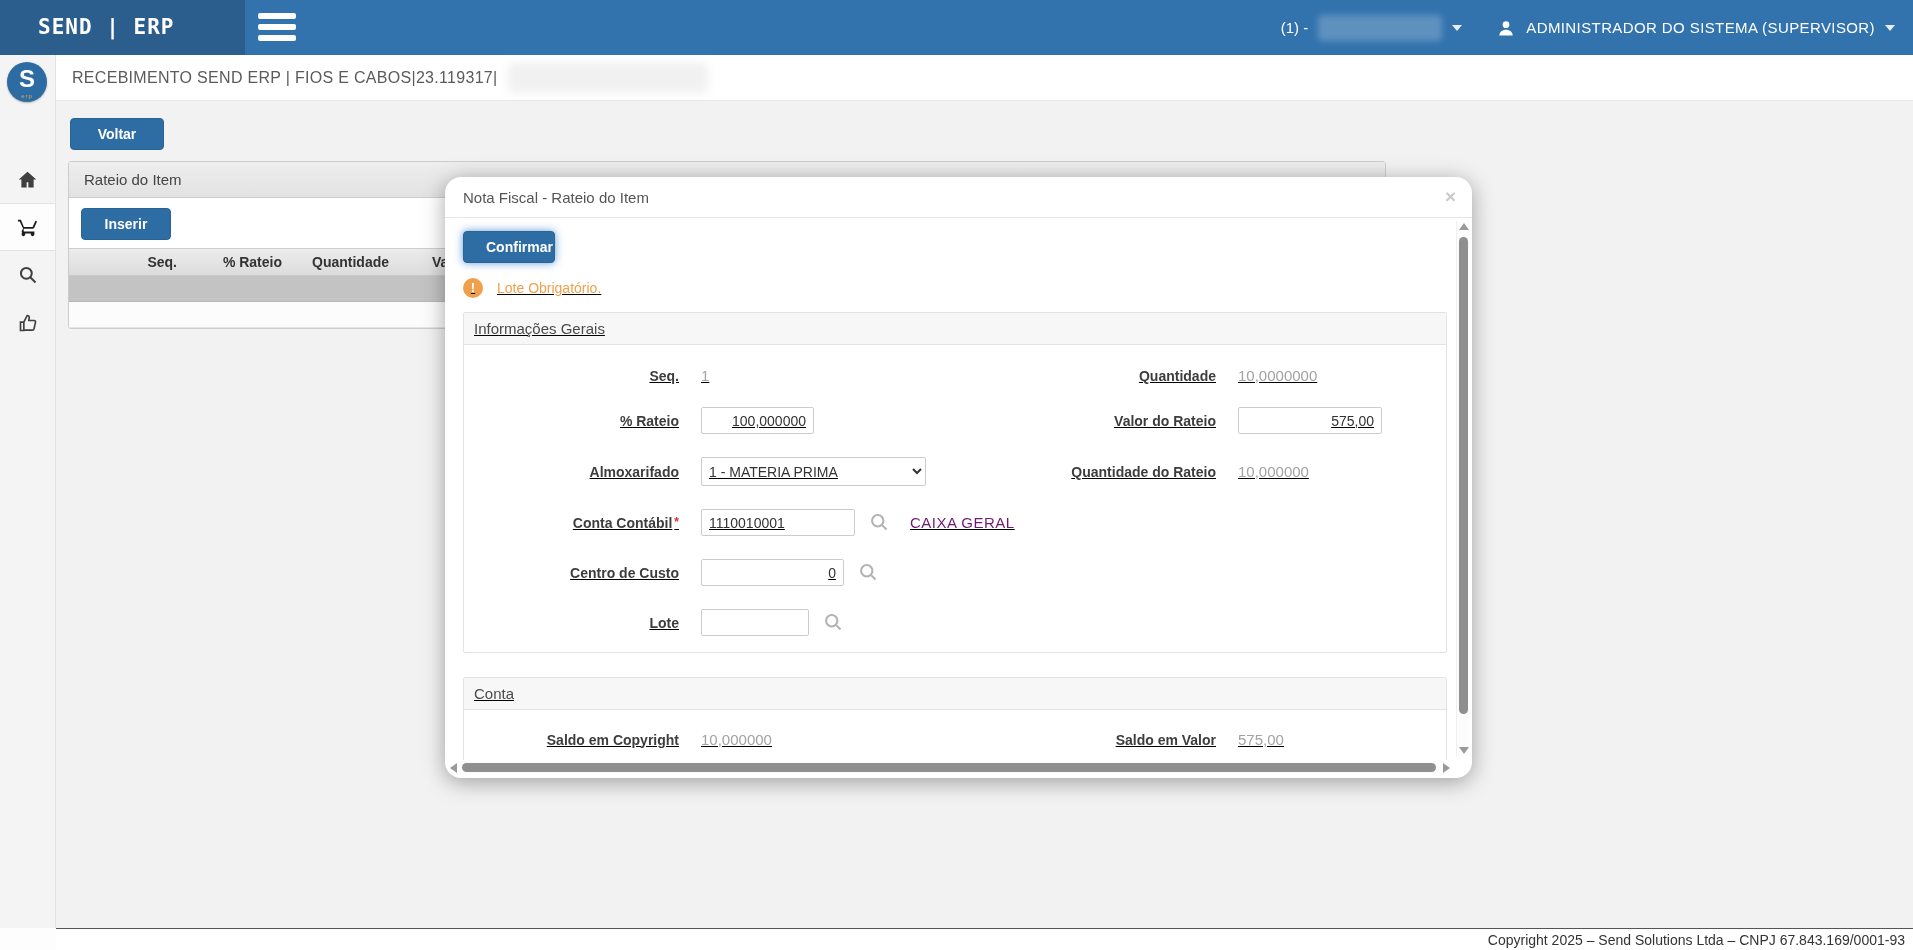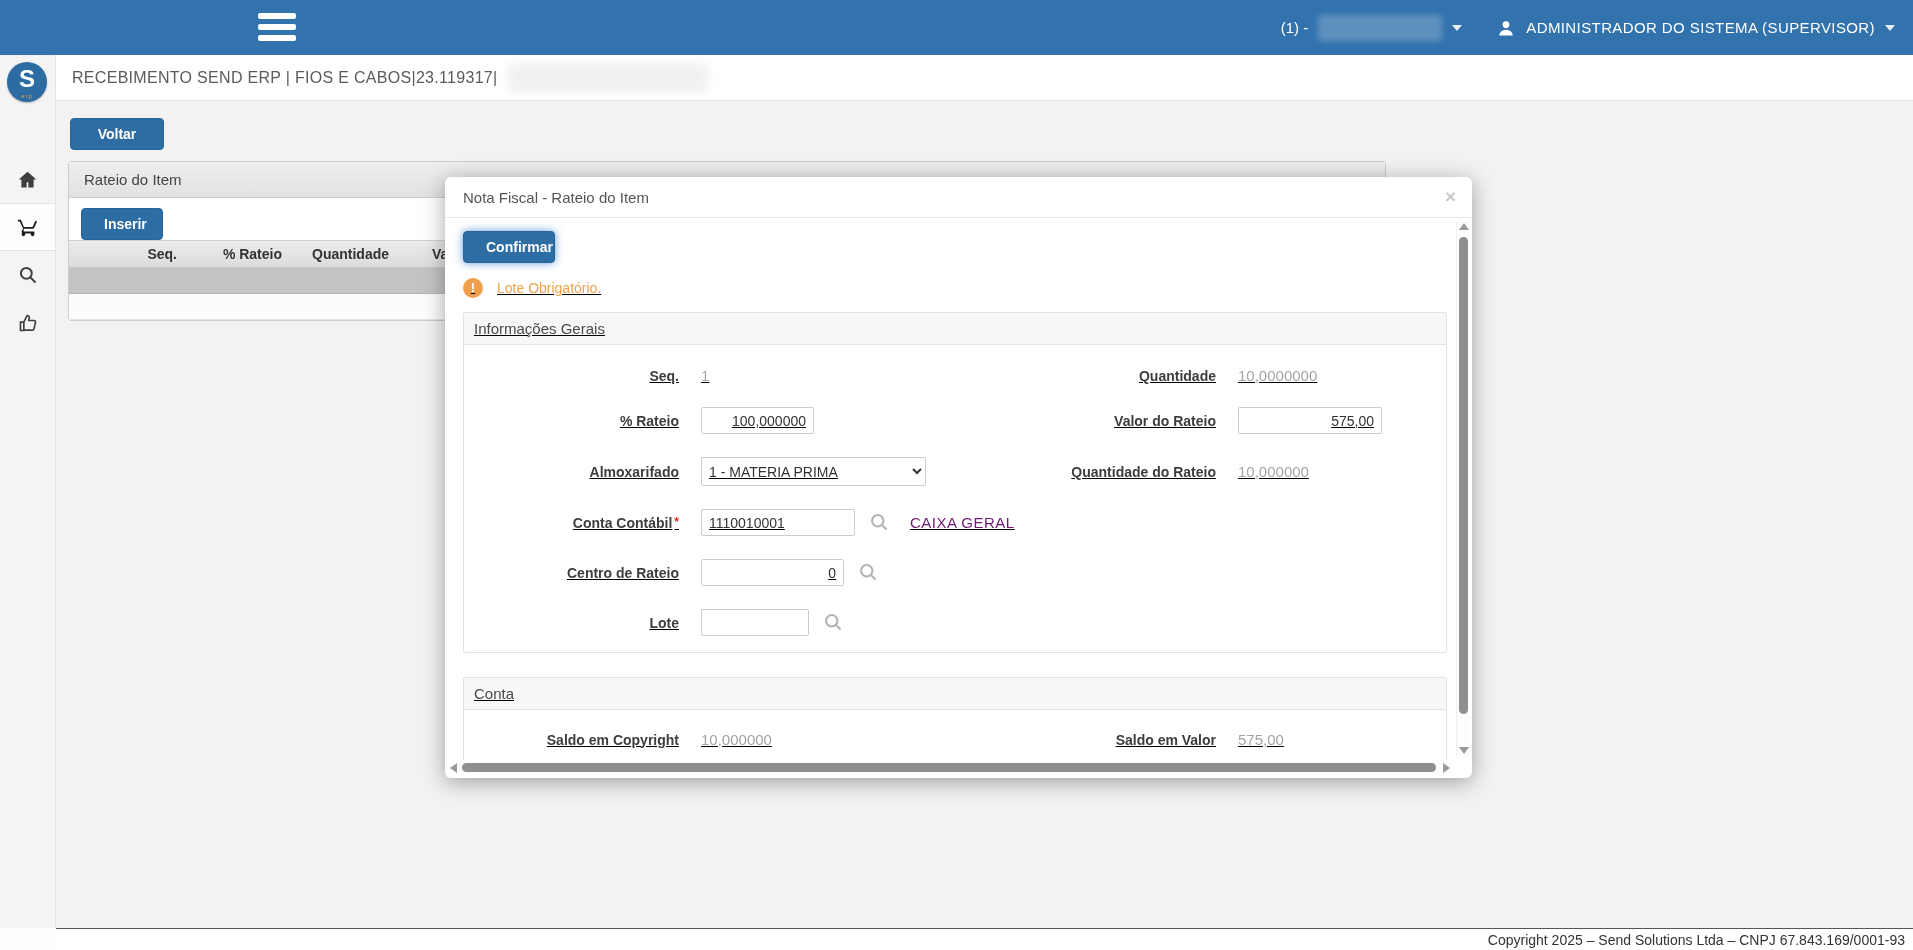--- a/index.html
+++ b/index.html
@@ -42,33 +42,33 @@
 
   
   .main-area { position:absolute; left:56px; top:101px; width:1857px; height:827px; background:#f2f2f2; }
   .btn { background:#2e6da4; color:#fff; font-weight:bold; font-size:14px; border:1px solid #2a6496;
     border-radius:4px; padding:7px 22px; cursor:pointer; font-family:"Liberation Sans", sans-serif; }
   .voltar { position:absolute; left:14px; top:17px; width:94px; }
   .panel { position:absolute; left:12px; top:60px; width:1318px; background:#fff; border:1px solid #ccc; border-radius:3px; }
   .panel-header { height:36px; background:linear-gradient(#eee,#e2e2e2); border-bottom:1px solid #ccc;
     font-size:15px; color:#444; line-height:36px; padding-left:15px; }
   .panel-body { padding:10px 0 0 0; }
-  .inserir { margin-left:12px; width:82px;text-align:center; }
+  .inserir { margin-left:12px; margin-bottom:8px; width:90px;text-align:center; }
   .grid-head { height:28px; background:linear-gradient(#ececec,#dcdcdc); border-top:1px solid #cfcfcf;
     border-bottom:1px solid #c8c8c8; display:flex; align-items:center; font-size:14px; font-weight:bold; color:#333; }
   .gh-seq { width:108px; text-align:right; }
   .gh-rateio { width:105px; text-align:right; }
   .gh-qtd { width:100px; margin-left:30px; }
   .gh-valor { width:60px; margin-left:20px; }
   .grid-row-selected { height:26px; background:#c3c3c3; border-bottom:1px solid #b7b7b7; cursor:pointer; }
   .grid-row-empty { height:26px; background:#fcfcfc; border-bottom:1px solid #e5e5e5; }
 
   
   .modal { position:absolute; left:445px; top:177px; width:1027px; height:601px; background:#fff;
-    border-radius:6px; box-shadow:0 4px 22px rgba(0,0,0,.35); z-index:40; }
+    border-radius:16px; box-shadow:0 4px 22px rgba(0,0,0,.35); z-index:40; }
   .modal-title { height:41px; border-bottom:1px solid #e7e7e7; font-size:15px; color:#555;
     line-height:41px; padding-left:18px; }
   .modal-close { position:absolute; right:16px; top:10px; background:none; border:none; color:#c9c9c9;
     font-size:19px; font-weight:bold; cursor:pointer; line-height:1; }
   .modal-body { position:absolute; left:0; top:42px; right:17px; bottom:18px; padding:8px 8px 0 18px; overflow:hidden;text-decoration:underline; }
   .confirmar { margin-top:4px; width:92px; box-shadow:0 0 9px rgba(70,140,210,.85); }
   .warn-row { display:flex; align-items:center; gap:14px; margin-top:15px; }
   .warn-ico { width:20px; height:20px; border-radius:50%; background:#f0a04a; color:#fff; font-weight:bold;
     font-size:13px; text-align:center; line-height:20px; flex:0 0 20px; }
   .warn-text { color:#f0a04a; font-size:14px; }
@@ -109,20 +109,21 @@
   
   .footer { position:absolute; left:56px; right:0; bottom:0; height:22px; background:#fff;
     border-top:1px solid #555; text-align:right; font-size:14px; color:#333; padding:3px 8px 0 0; }
 
   svg { display:block; }
 </style>
 </head>
 <body>
 
 <div class="header">
+  <div class="brand">SEND | ERP</div>
   <button class="hamburger">
     <span></span>
       <span></span>
       <span></span>
   </button>
   <div class="header-right">
     <div class="company-select">
       <span>(1) -</span>
       <span class="redacted-blue"></span>
       <span class="caret"></span>
@@ -262,21 +263,21 @@
                   <line x1="15" y1="15" x2="20" y2="20"></line>
                 </svg>
             </span>
             <span class="desc">CAIXA GERAL</span>
           </div>
           <label class="flabel"></label>
           <div class="fval"></div>
         </div>
 
         <div class="frow">
-          <label class="flabel">Centro de Rateio</label>
+          <label class="flabel">Centro de Custo</label>
           <div class="fval">
             <input class="tbox num" style="width: 143px;" value="0">
             <span class="lookup">
               <svg width="21" height="21" viewBox="0 0 24 24" fill="none" stroke="#b3b3b3" stroke-width="2.4">
                   <circle cx="10" cy="10" r="6.5"></circle>
                   <line x1="15" y1="15" x2="20" y2="20"></line>
                 </svg>
             </span>
           </div>
           <label class="flabel"></label>

